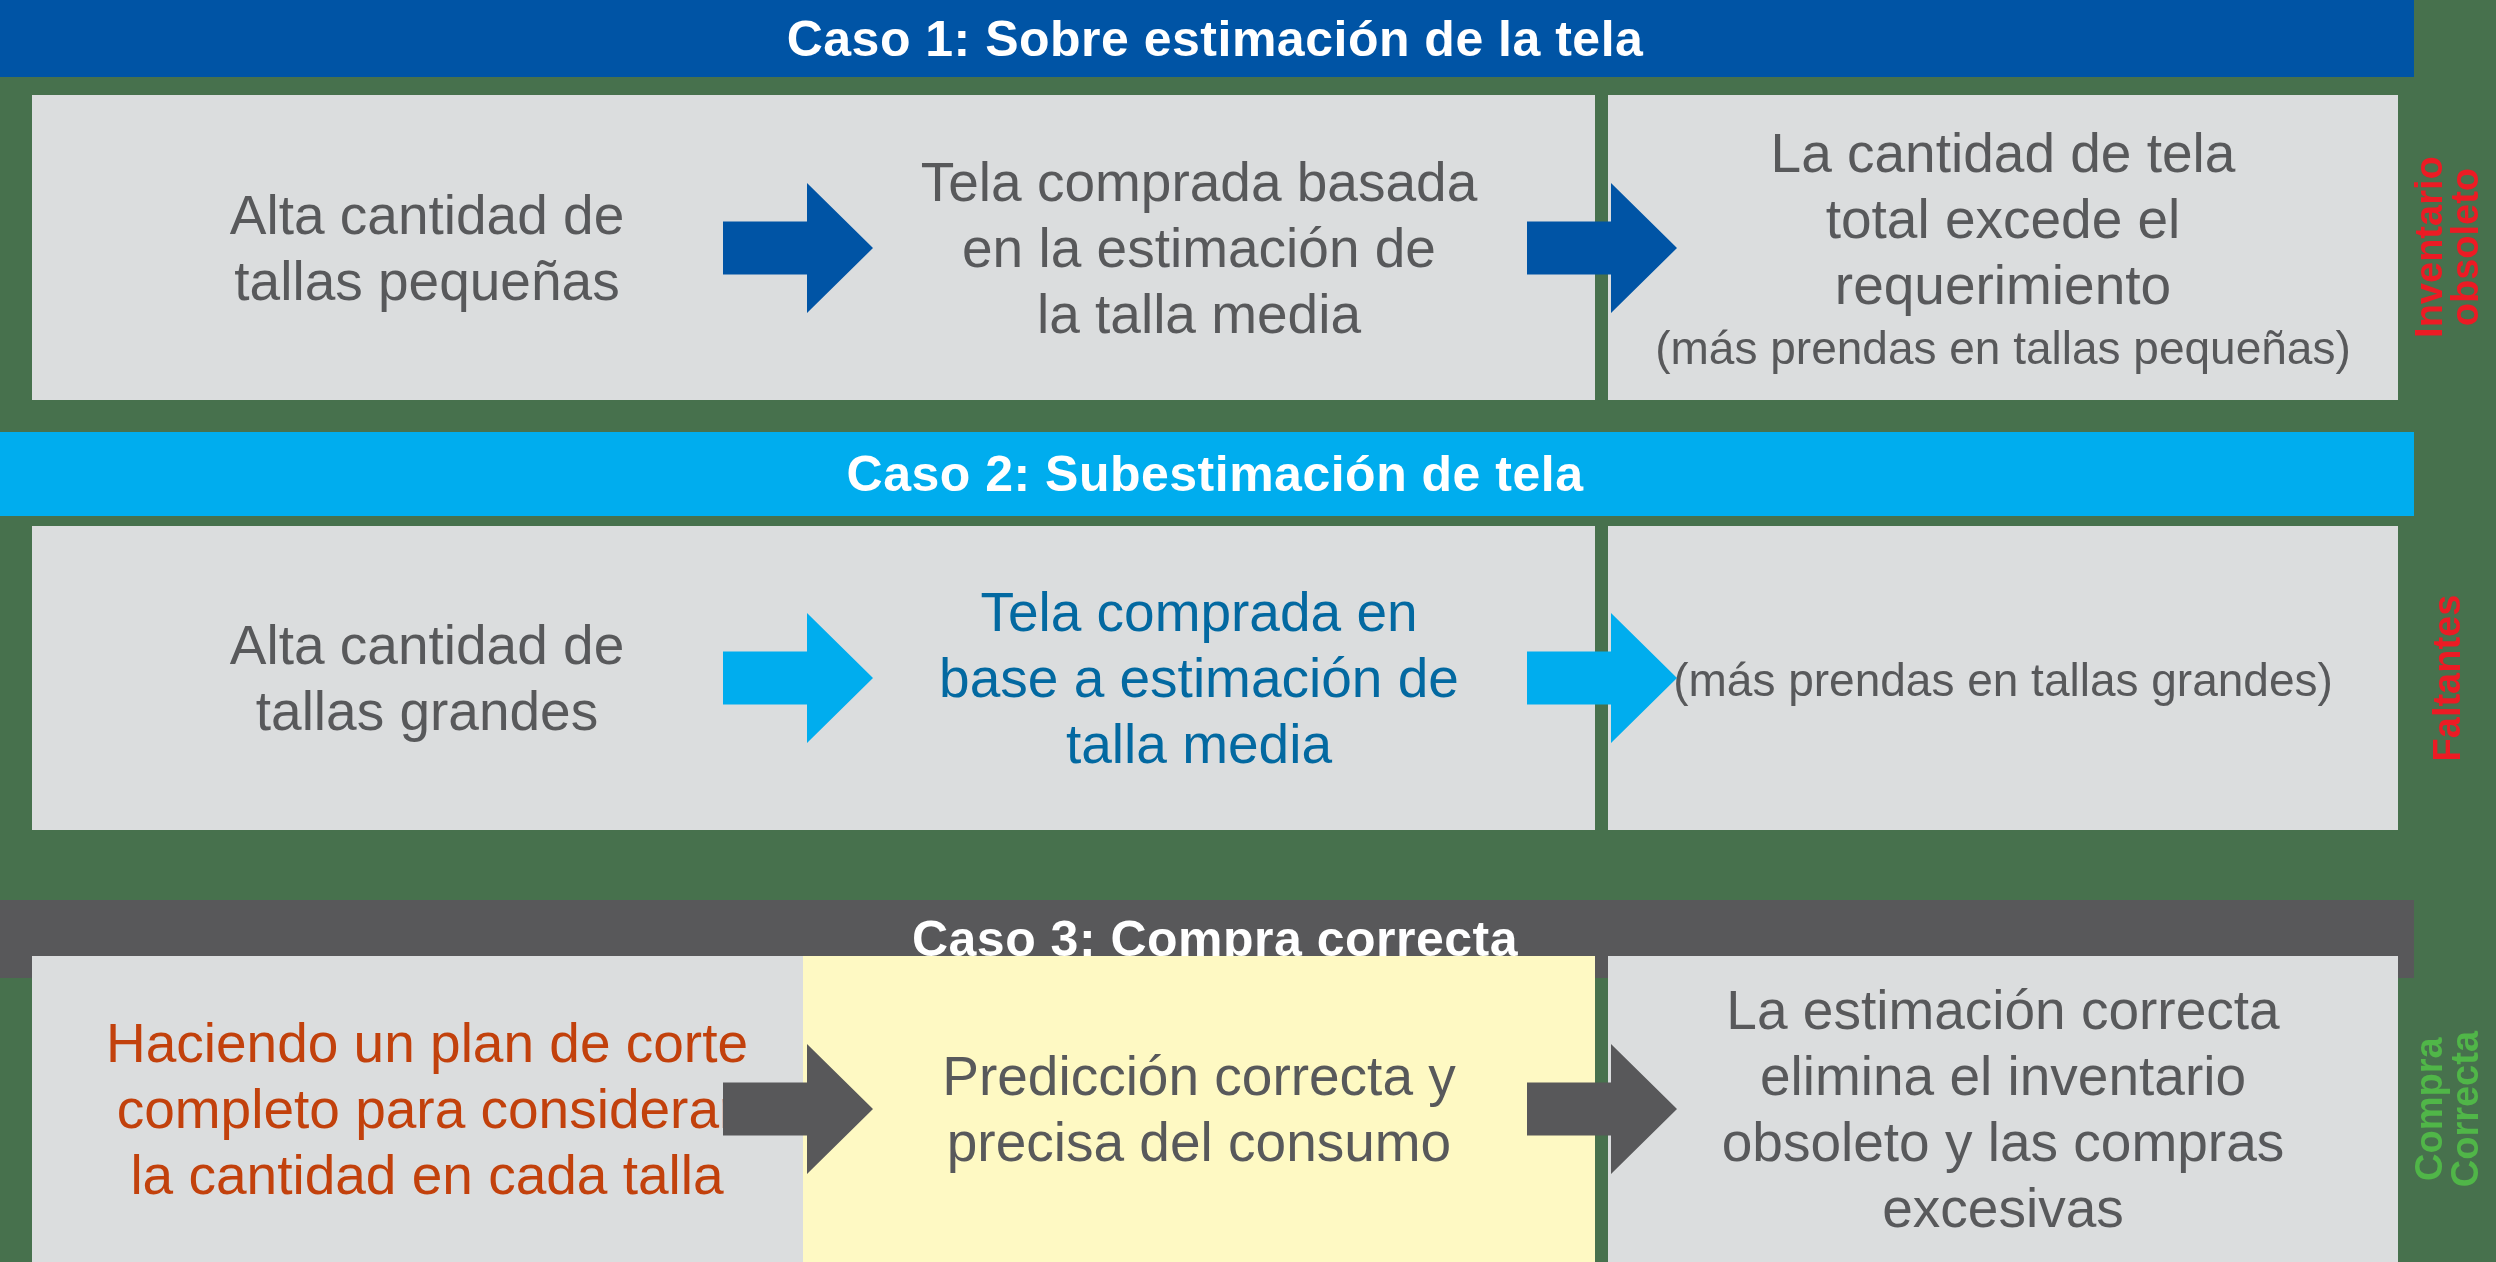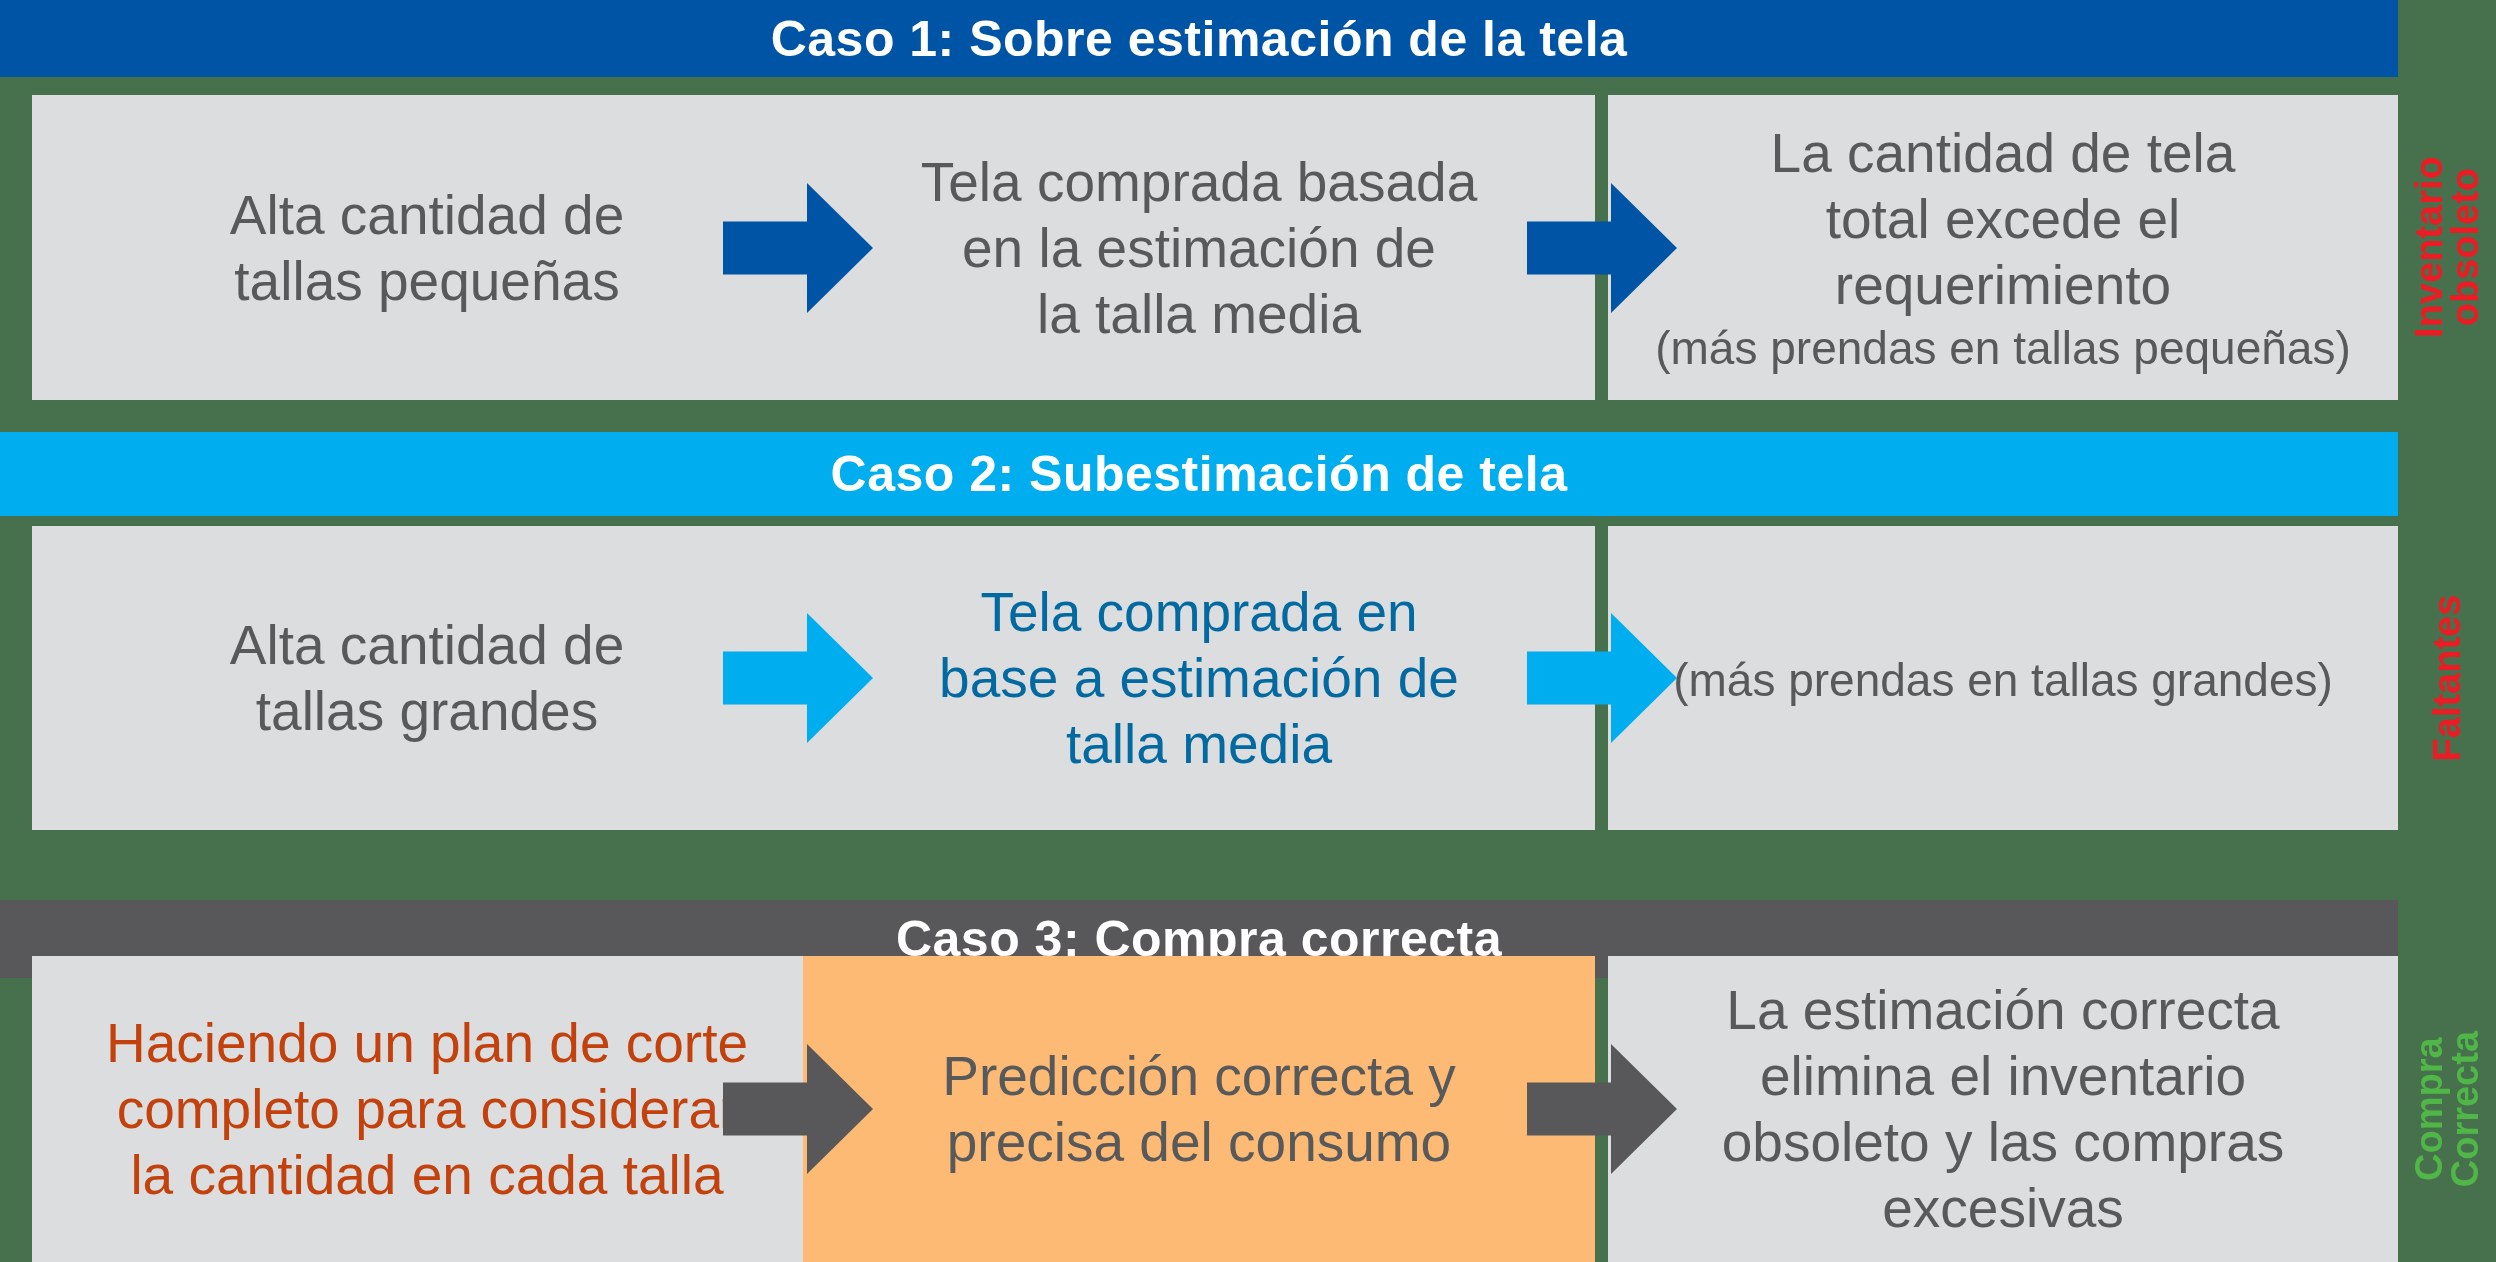--- a/index.html
+++ b/index.html
@@ -14,20 +14,21 @@
     background:#47714D;
   }
   
   .hdr{
     position:absolute;left:0;width:2398px;
     display:flex;align-items:center;justify-content:center;
     color:#FFFFFF;
     font-weight:bold;
     font-size:50px;
     letter-spacing:0.5px;
+    padding-left:16px;
   }
   .hdr1{top:0;height:77px;}
   .hdr2{top:432px;height:84px;}
   .hdr3{top:900px;height:78px;}
   
   .box{
     position:absolute;
     background:#DBDDDE;
     display:flex;flex-direction:column;
     align-items:center;justify-content:center;
@@ -142,21 +143,21 @@
     <span style="color: rgb(236, 27, 36);">Faltantes</span>
   </div>
 
   <div class="hdr hdr3" style="background-color: rgb(88, 88, 90); color: rgb(255, 255, 255);">Caso 3: Compra correcta</div>
 
   <div class="box r3 c1" style="background-color: rgb(219, 221, 222); color: #c2410c;">
     <div class="btxt">Haciendo un plan de corte
 completo para considerar
 la cantidad en cada talla</div>
   </div>
-  <div class="box r3 c2" style="background-color: #fdba74; color: rgb(88, 89, 91); text-align: center;">
+  <div class="box r3 c2" style="background-color: #fef9c3; color: rgb(88, 89, 91); text-align: center;">
     <div class="btxt">Predicción correcta y
 precisa del consumo</div>
   </div>
   <div class="box r3 c3" style="background-color: rgb(219, 221, 222); color: rgb(88, 89, 91);">
     <div class="btxt">La estimación correcta
 elimina el inventario
 obsoleto y las compras
 excesivas</div>
   </div>
 

